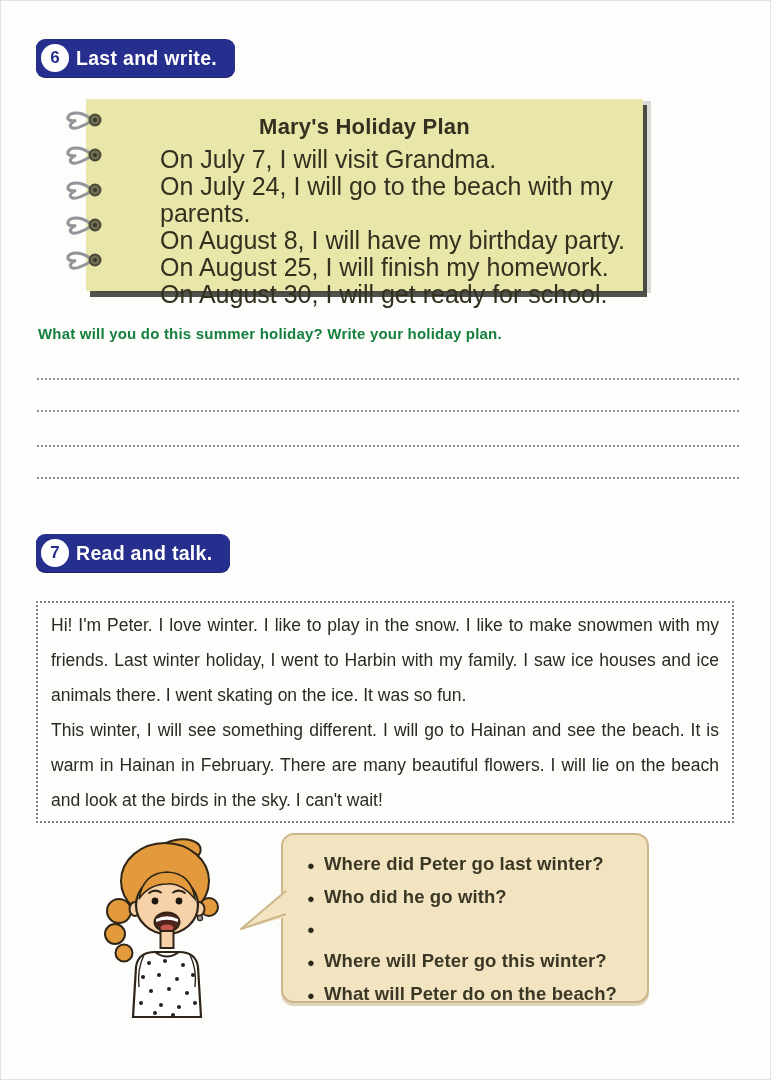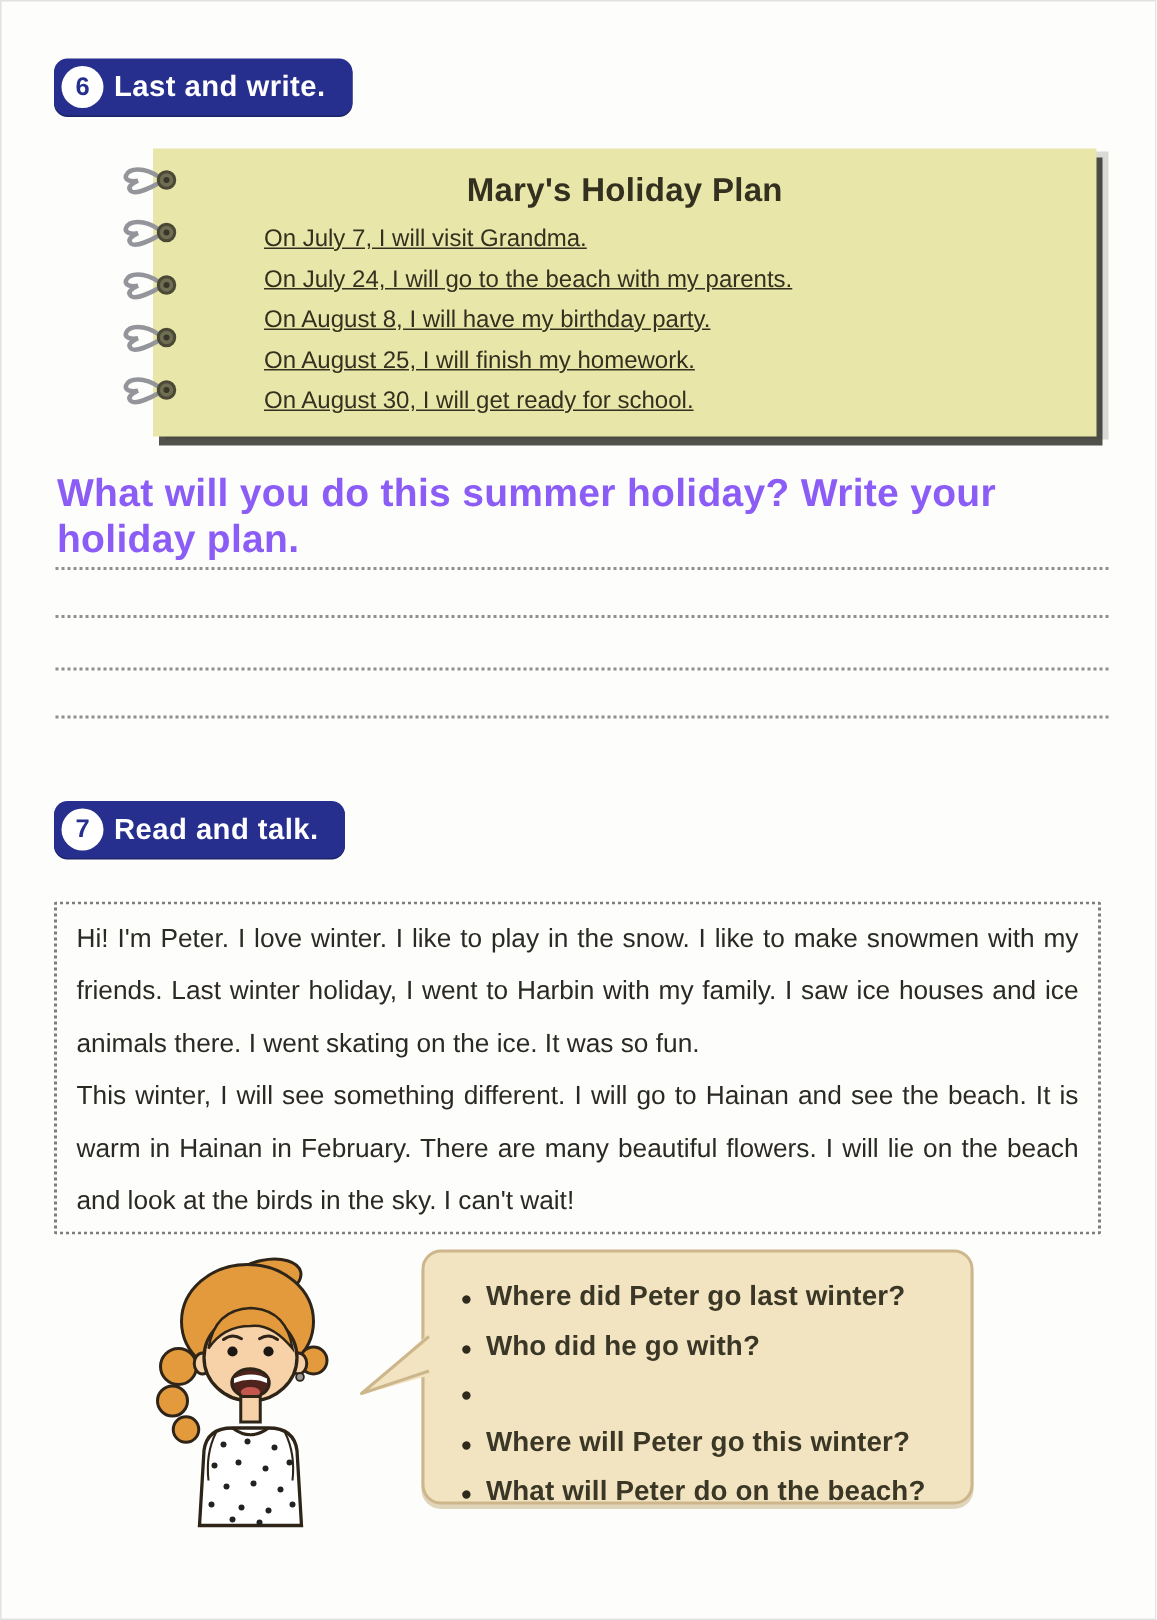--- a/index.html
+++ b/index.html
@@ -27,37 +27,36 @@
     background:#ffffff;
     display:flex;align-items:center;justify-content:center;
     font-weight:bold;font-size:17px;color:var(--header-blue,#272f8e);
   }
   .badge .label{
     color:#ffffff;font-weight:bold;font-size:19.5px;letter-spacing:.3px;
     white-space:nowrap;
   }
   
   .note{
-    position:absolute;left:85px;top:98px;width:629px;height:192px;
+    position:absolute;left:85px;top:98px;width:557px;height:192px;
     background:var(--note-yellow,#e9e6aa);
     box-shadow:4px 6px 0 rgba(44,44,36,.82), 8px 2px 0 rgba(150,150,140,.35);
     color:#33301f;
-    margin-left:16px;
   }
   .note-title{
     text-align:center;font-size:22px;font-weight:bold;
     padding-top:15px;letter-spacing:.2px;
   }
-  .note-lines{padding:6px 0 0 74px;font-size:16px;line-height:27px;font-weight:500;text-decoration:underline;}
+  .note-lines{padding:6px 0 0 74px;font-size:25px;line-height:27px;font-weight:500;}
   .ring{position:absolute;left:-24px;width:46px;height:24px;}
   .r1{top:10px}.r2{top:45px}.r3{top:80px}.r4{top:115px}.r5{top:150px}
   
   .prompt{
-    position:absolute;left:37px;top:312px;width:700px;
-    font-size:26px;font-weight:bold;color:#8b5cf6;letter-spacing:.2px;
+    position:absolute;left:37px;top:324px;width:700px;
+    font-size:15px;font-weight:bold;color:#15803d;letter-spacing:.2px;
   }
   .wline{
     position:absolute;left:36px;width:702px;height:14px;
     border-bottom:2px dotted #8f8f8f;
   }
   .w1{top:363px}.w2{top:395px}.w3{top:430px}.w4{top:462px}
   
   .passage{
     position:absolute;left:35px;top:600px;width:698px;height:222px;
     border:2px dotted #7d7d7d;border-radius:2px;

